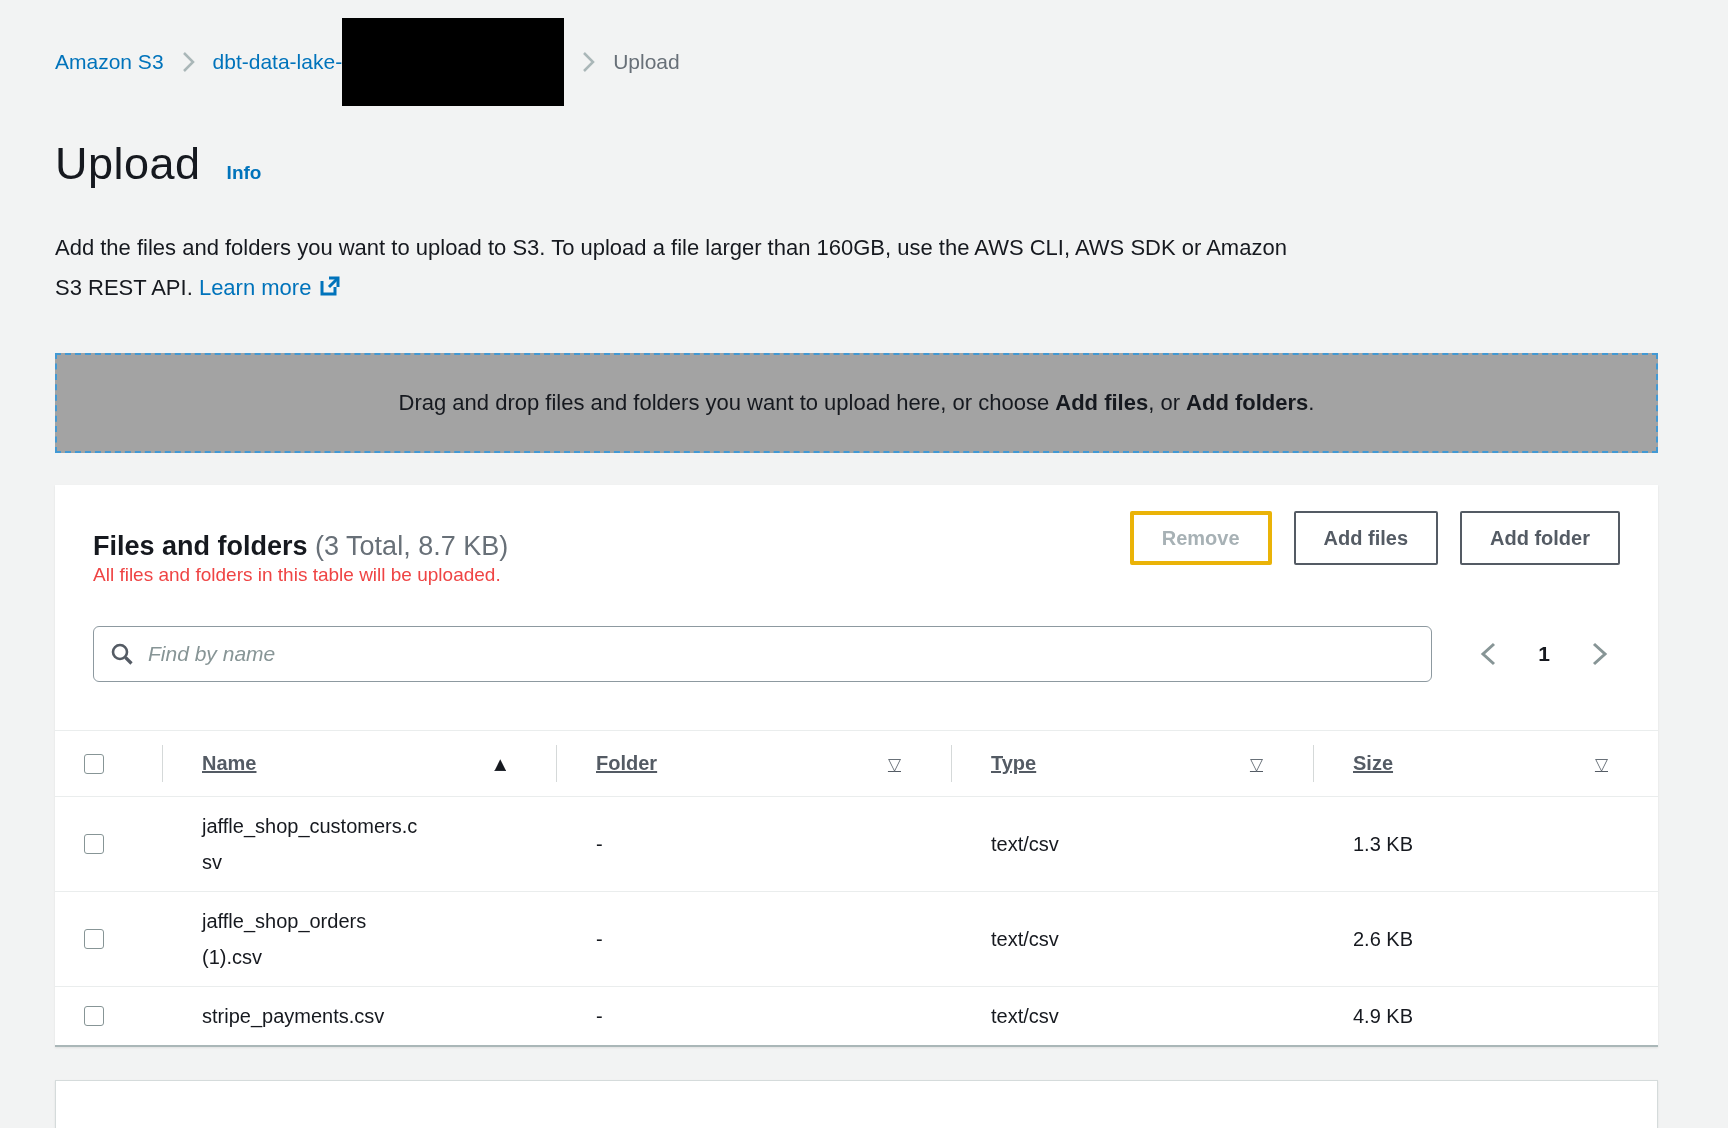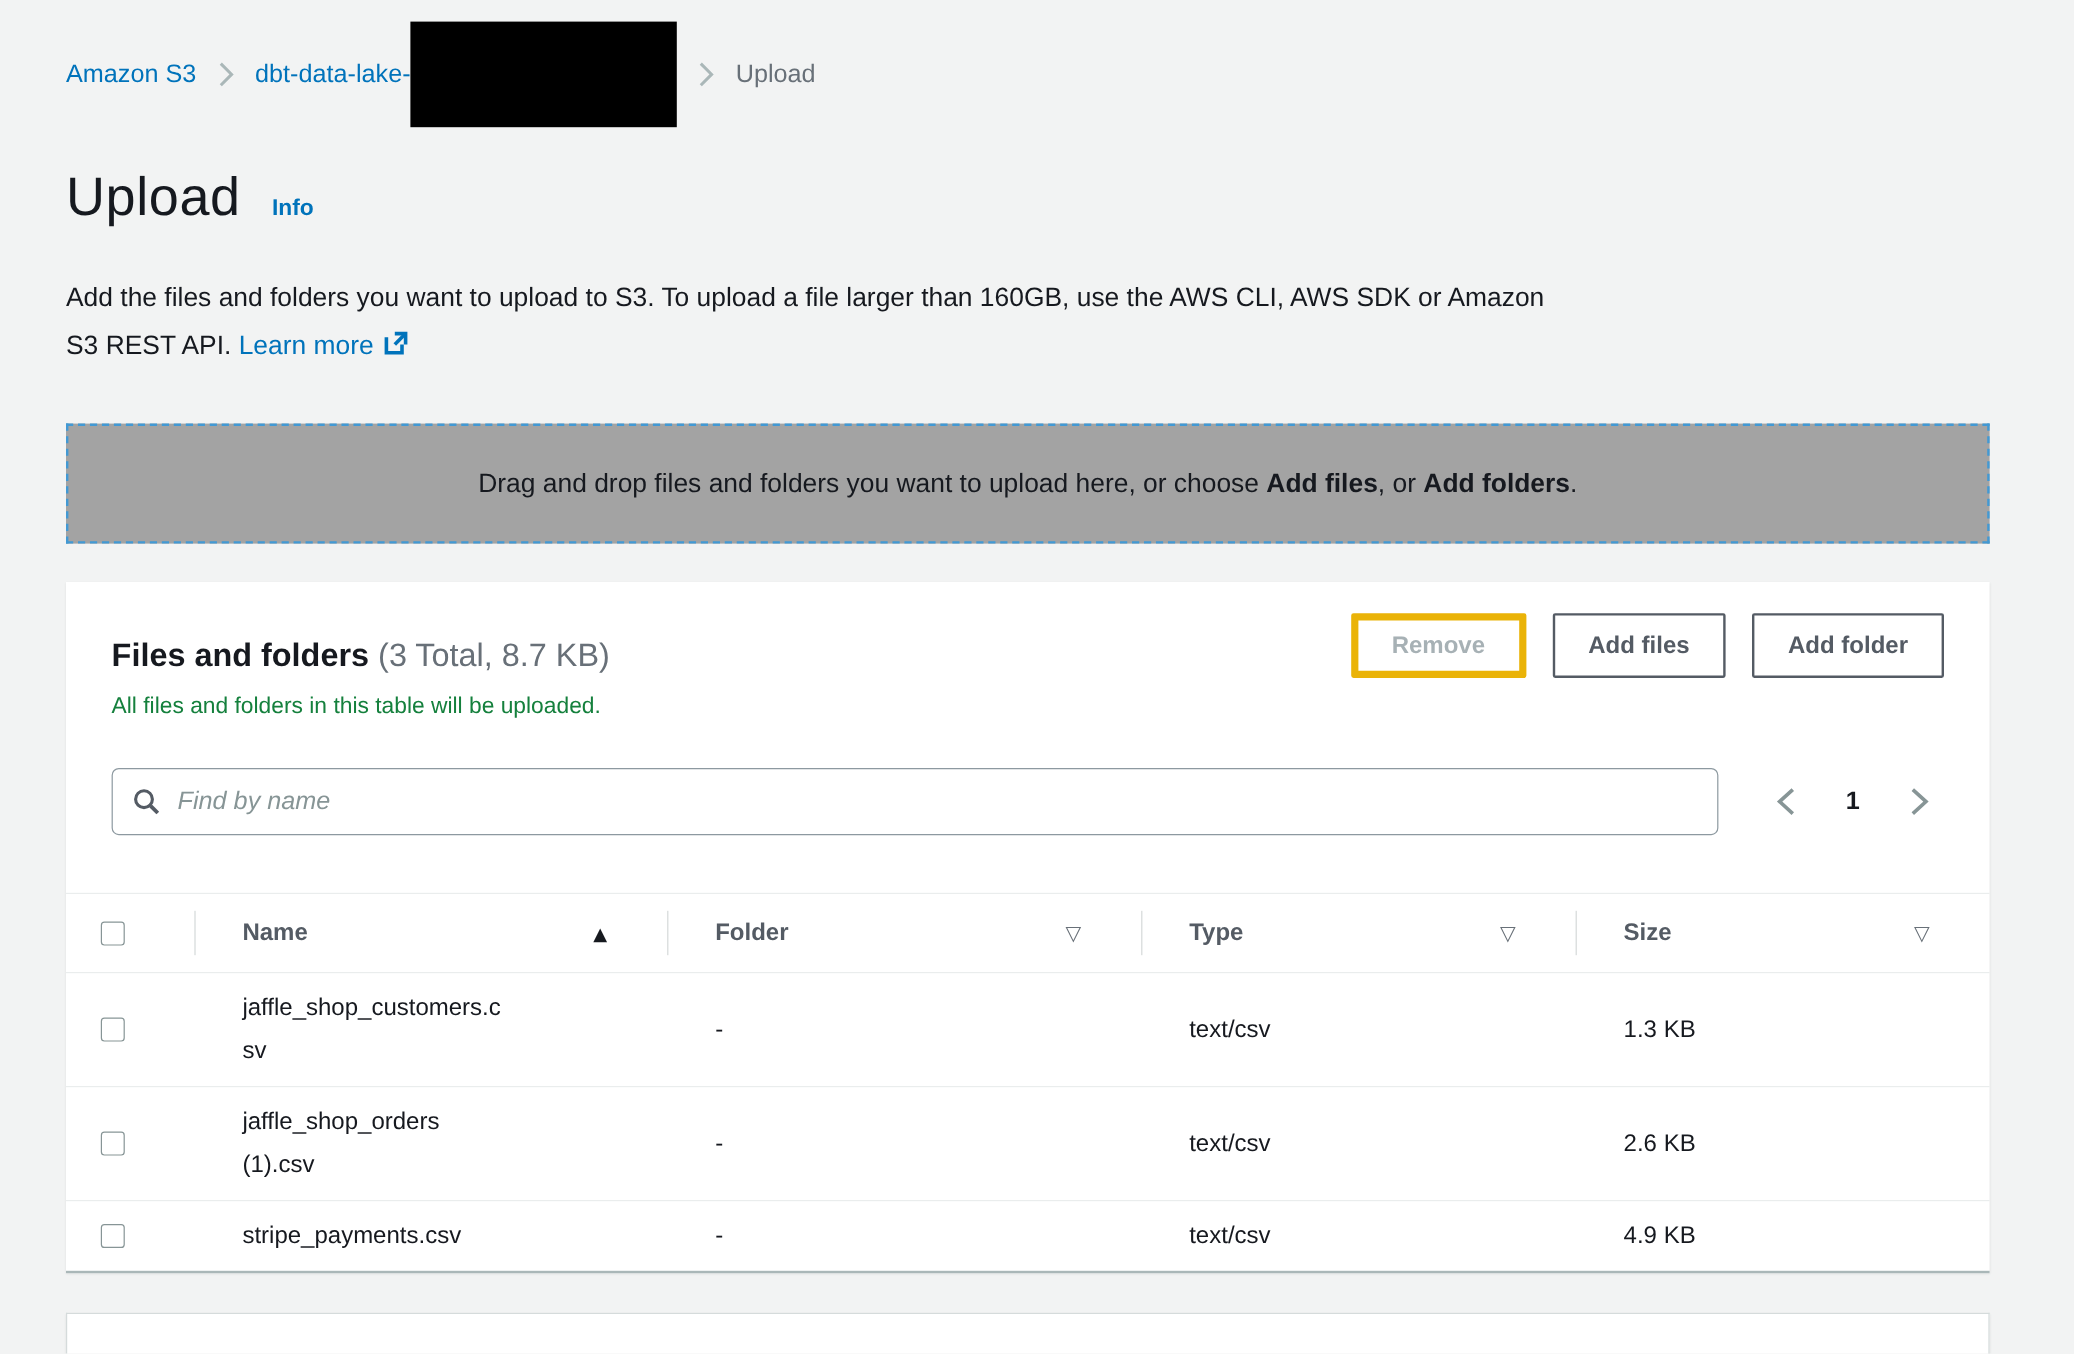--- a/index.html
+++ b/index.html
@@ -40,29 +40,29 @@
   
   .card {
     margin-top:32px; background:#fff;
     border-bottom:2px solid #aab7b8;
     box-shadow:0 1px 2px rgba(0,0,0,0.08);
   }
   .card-head { display:flex; justify-content:space-between; align-items:flex-start; padding:26px 38px 0 38px; }
   .panel-title { margin-top:20px; font-size:27px; }
   .panel-title .t-bold { font-weight:700; color:#16191f; }
   .panel-title .t-count { font-weight:400; color:#687078; }
-  .panel-subtitle { margin-top:16px; font-size:19px; color:#15803d; }
+  .panel-subtitle { margin-top:2px; font-size:19px; color:#ef4444; }
   .btn-row { display:flex; gap:22px; }
   .btn {
     height:54px; padding:0 28px; background:#fff;
     border:2px solid #545b64; border-radius:2px;
     font-family:"Liberation Sans", sans-serif;
     font-size:20px; font-weight:700; color:#545b64; cursor:pointer;
   }
-  .btn-disabled { border:6px solid #eab308; color:#a7b1b5; cursor:default; }
+  .btn-disabled { border:4px solid #eab308; color:#a7b1b5; cursor:default; }
 
   
   .toolbar { display:flex; align-items:center; padding:40px 38px 0 38px; }
   .search-box {
     width:1339px; height:56px; background:#fff;
     border:1px solid #8d99a0; border-radius:6px;
     display:flex; align-items:center; padding:0 16px;
   }
   .search-box svg { flex:0 0 auto; }
   .search-input {
@@ -72,21 +72,21 @@
   }
   .search-input::placeholder { color:#879596; font-style:italic; }
   .pagination { flex:1; display:flex; align-items:center; justify-content:space-between; padding:0 8px 0 44px; }
   .page-arrow { background:none; border:none; cursor:pointer; display:flex; align-items:center; padding:4px; }
   .page-num { font-size:21px; font-weight:700; color:#16191f; cursor:pointer; }
 
   
   .table { margin-top:48px; }
   .t-row { display:grid; grid-template-columns:107px 394px 395px 362px 1fr; align-items:center; }
   .t-header { border-top:1px solid #eaeded; border-bottom:1px solid #eaeded; height:67px; }
-  .th-cell { position:relative; height:100%; display:flex; align-items:center; padding:0 50px 0 40px; font-size:20px; font-weight:700; color:#545b64; cursor:pointer; }
+  .th-cell { position:relative; height:100%; display:flex; align-items:center; padding:0 50px 0 40px; font-size:20px; font-weight:700; color:#545b64; cursor:pointer;text-decoration:underline; }
   .th-cell + .th-cell::before,
   .th-cell.div-left::before {
     content:""; position:absolute; left:0; top:14px; bottom:14px; width:1px; background:#d5d9d9;
   }
   .th-label { flex:1; }
   .sort-asc { font-family:"DejaVu Sans", sans-serif; font-size:15px; color:#16191f; }
   .filter-tri { font-family:"DejaVu Sans", sans-serif; font-size:17px; color:#687078; }
   .cb-cell { height:100%; display:flex; align-items:center; padding-left:29px; }
   .checkbox {
     width:20px; height:20px; background:#fff;

